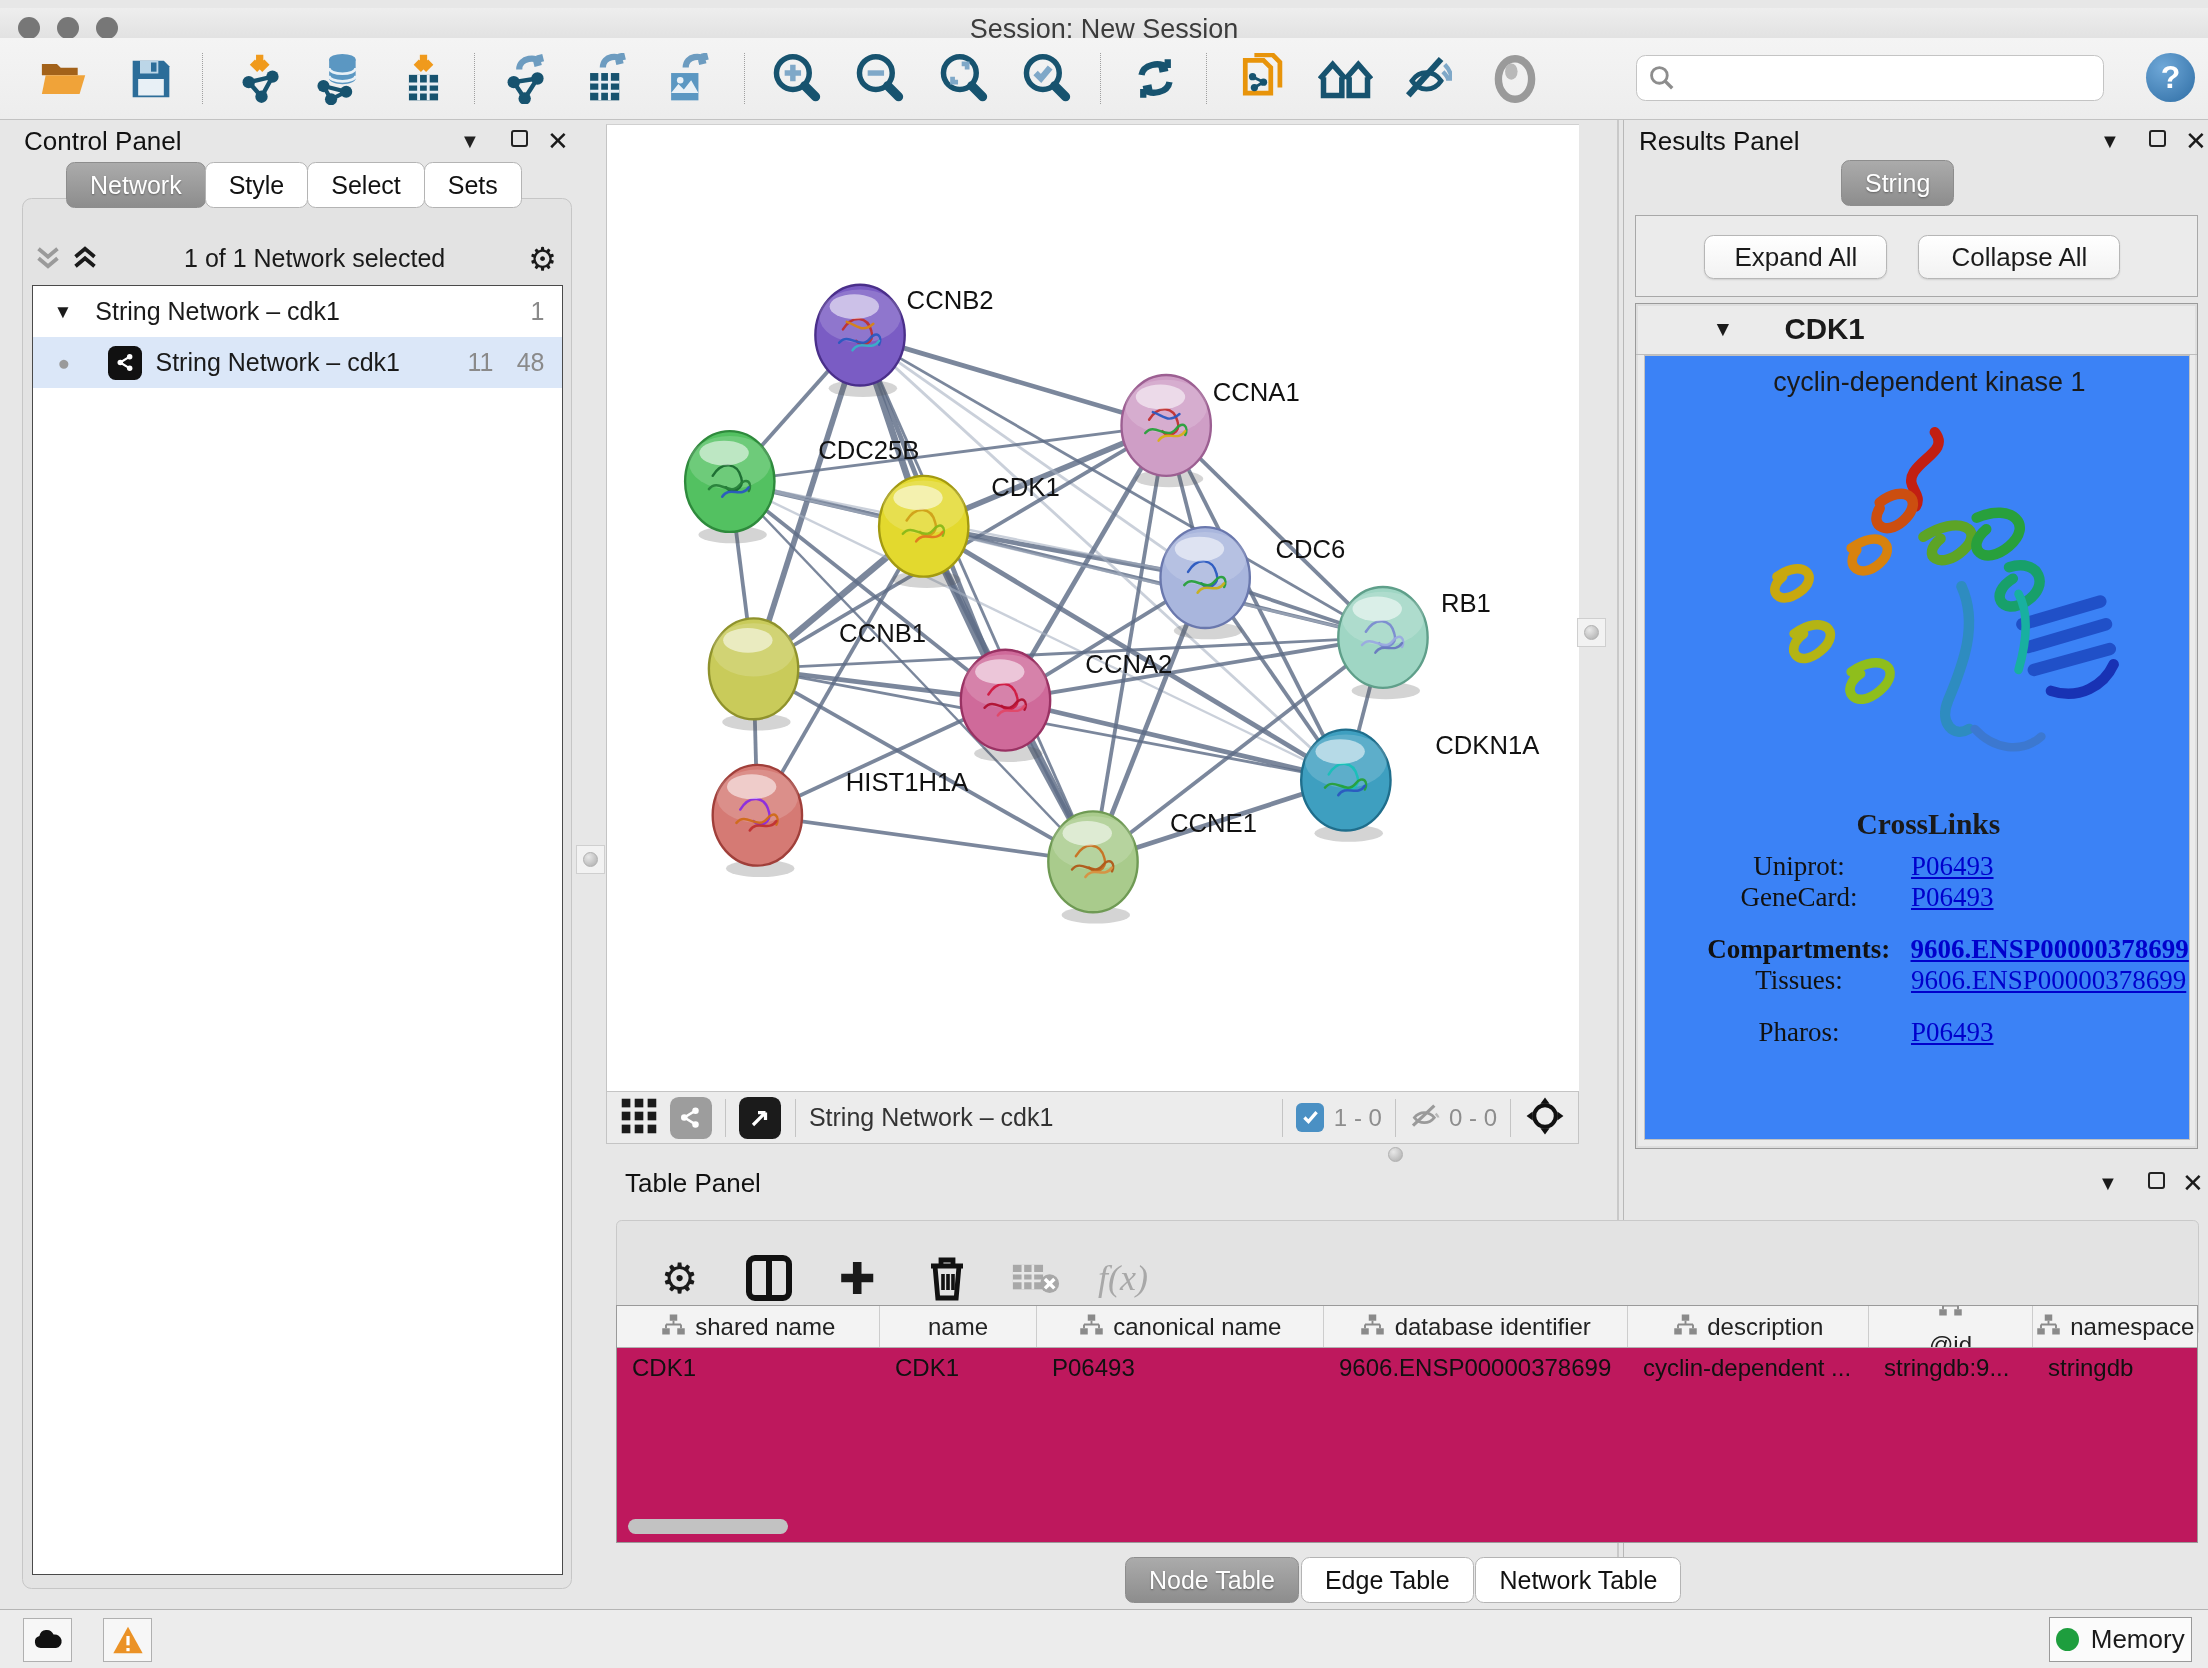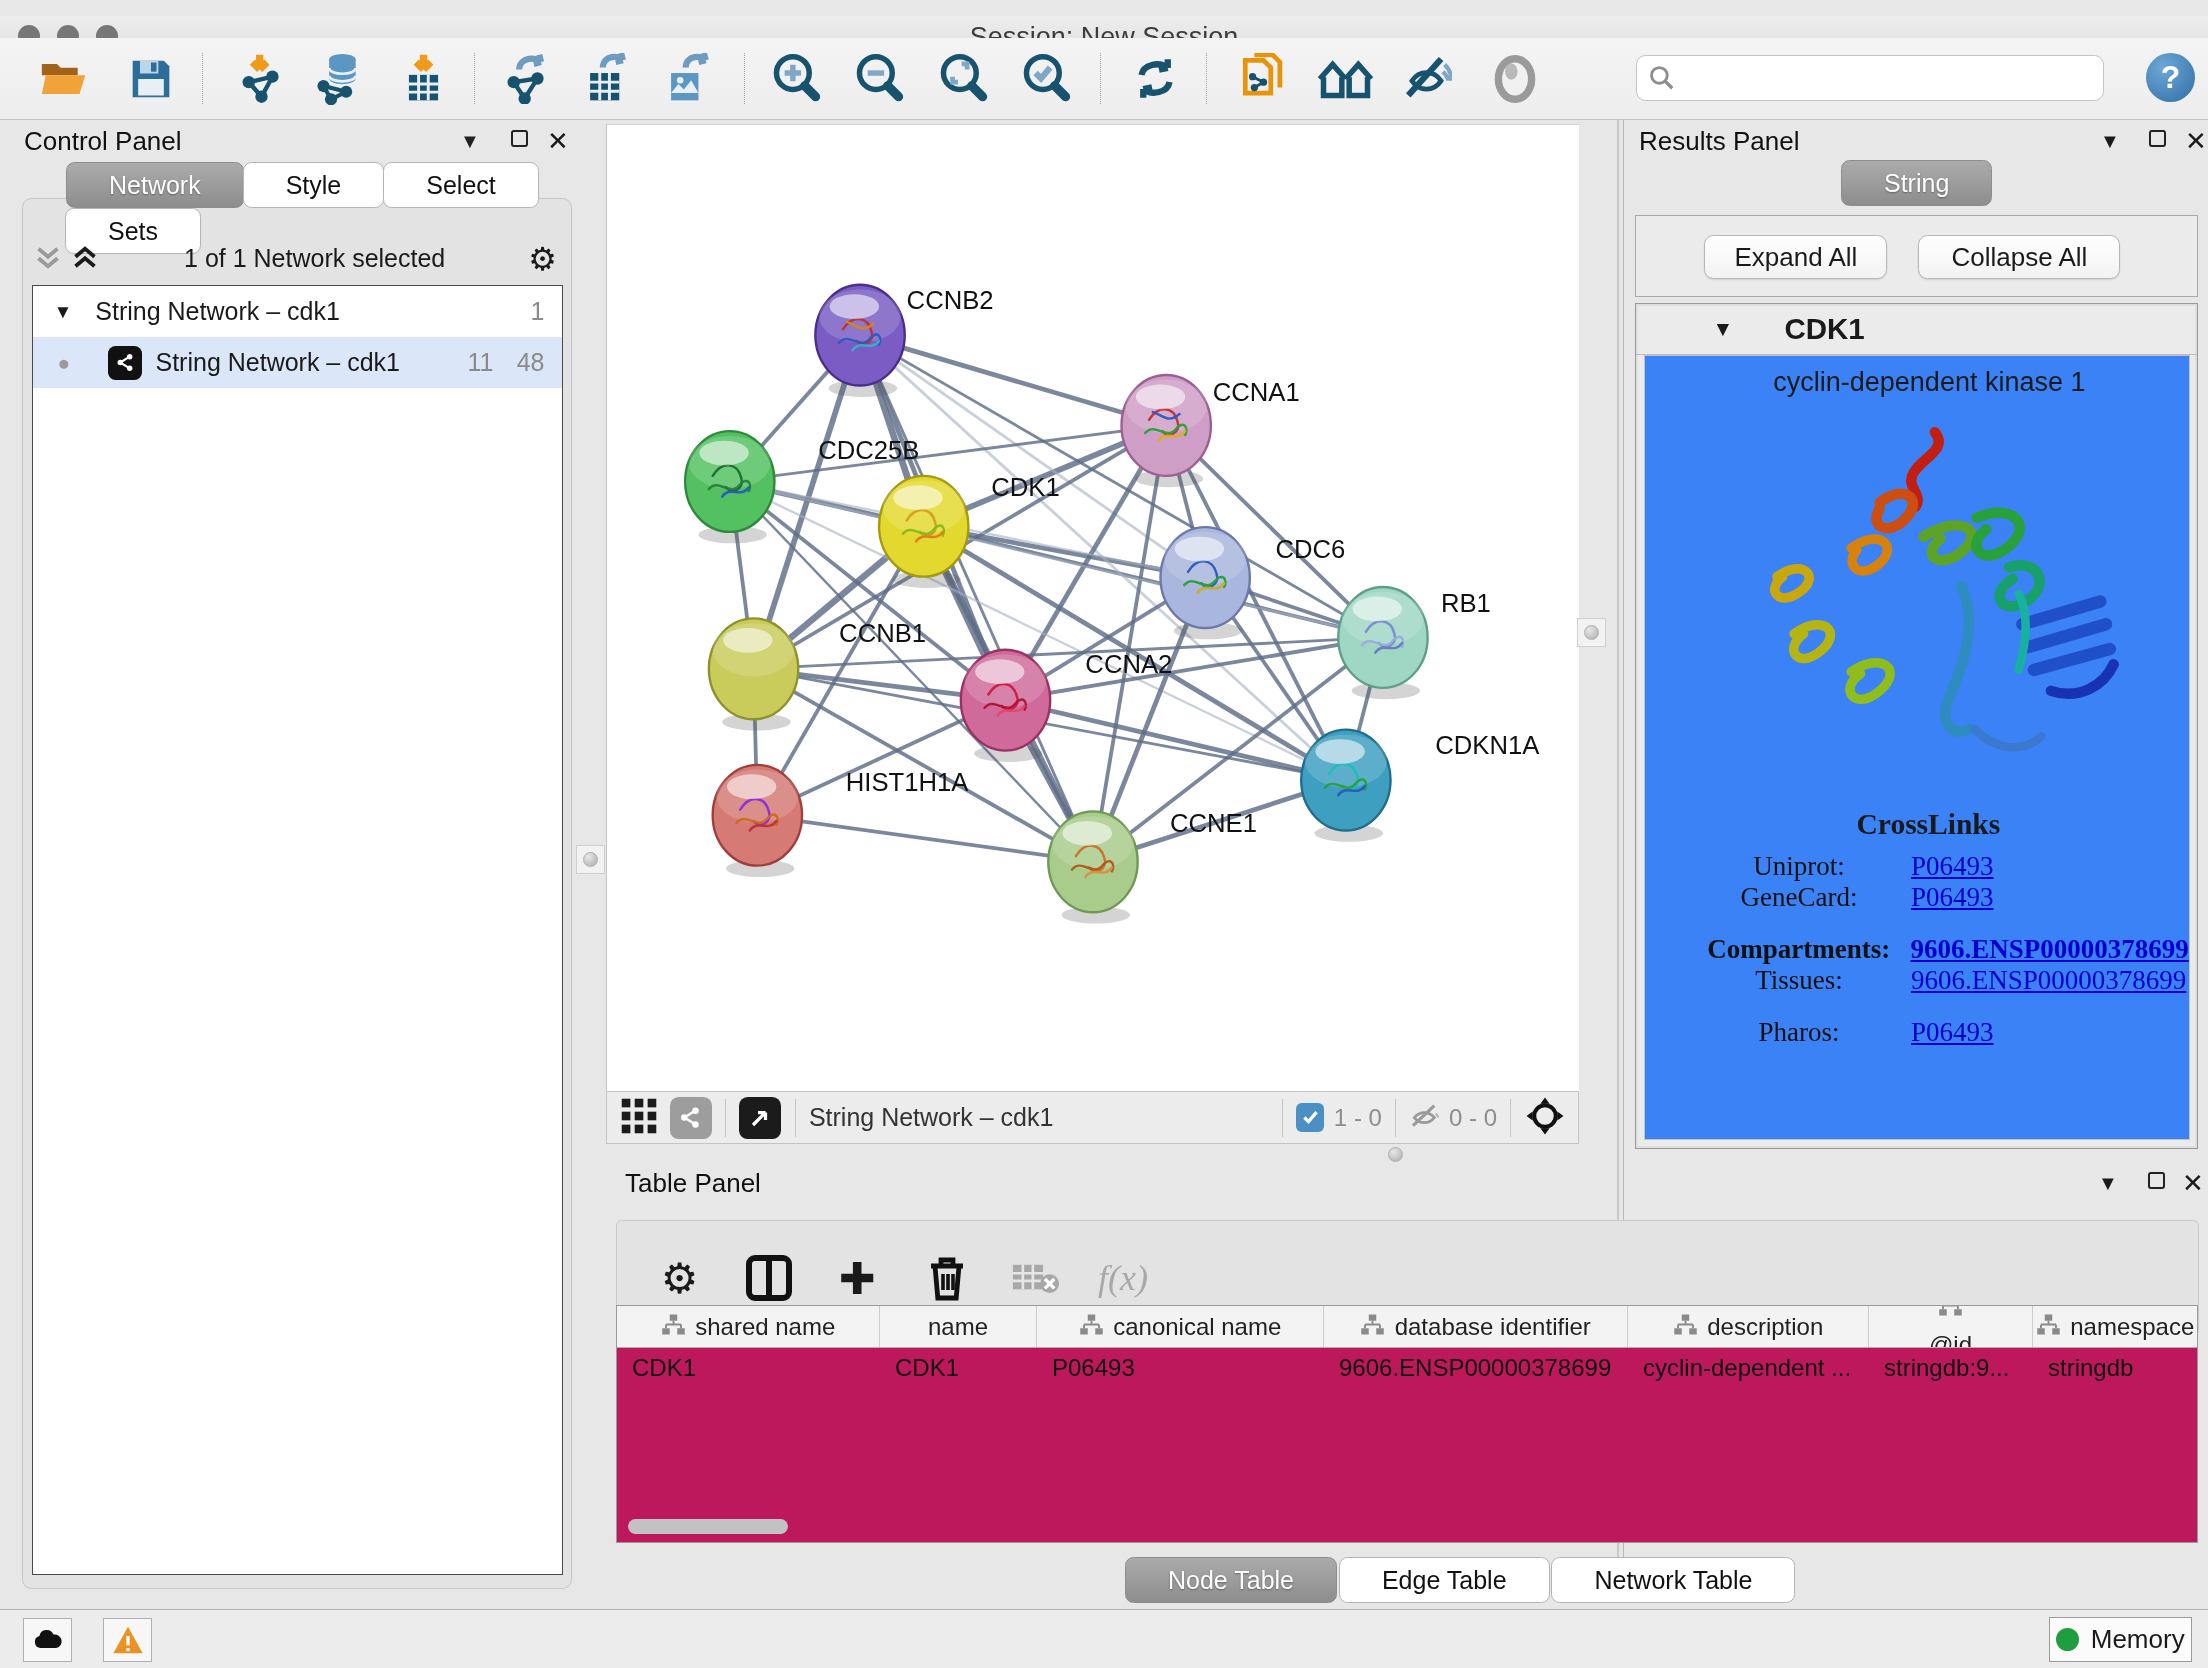--- a/index.html
+++ b/index.html
@@ -1,36 +1,36 @@
 <!DOCTYPE html>
 <html style="font-size:15px"><head>
 <meta charset="utf-8">
 <style>
   * { margin:0; padding:0; box-sizing:border-box; }
   html,body { width:2208px; height:1668px; }
   body { font-family:"Liberation Sans","DejaVu Sans",sans-serif; background:#e7e7e7; position:relative; overflow:hidden; color:#1a1a1a; }
   .abs { position:absolute; }
 
   
-  #titlebar { left:0; top:16px; width:2208px; height:38px; background:linear-gradient(#eeeeee,#dfdfdf); border-bottom:1px solid #b6b6b6; }
+  #titlebar { left:0; top:8px; width:2208px; height:38px; background:linear-gradient(#eeeeee,#dfdfdf); border-bottom:1px solid #b6b6b6; }
   .traffic { width:22px; height:22px; border-radius:50%; background:#777; top:8.6px; }
   #window-title { width:100%; text-align:center; top:5.7px; font-size:27px; color:#3c3c3c; }
 
   
   #toolbar { left:0; top:38px; width:2208px; height:82px; background:linear-gradient(#f4f4f4,#ededed); border-bottom:1px solid #c2c2c2; }
   .tbicon { position:absolute; top:14.3px; width:57px; height:53px; display:flex; align-items:center; justify-content:center; cursor:pointer; }
   .tbsep { position:absolute; top:15px; width:0; height:51px; border-left:1.9px dotted #9f9f9f; }
   #search-field { left:1636px; top:17px; width:468px; height:46px; background:#fff; border:1.9px solid #c4c4c4; border-radius:9.5px; display:flex; align-items:center; padding-left:11.4px; }
   #search-input { border:none; outline:none; font-size:23px; width:409px; background:transparent; }
   #help-button { left:2146px; top:15px; width:49px; height:49px; border-radius:50%; background:radial-gradient(circle at 35% 30%, #6fa8d8, #2e6da4); color:#fff; font-size:32px; font-weight:bold; display:flex; align-items:center; justify-content:center; }
 
   
   .panel-title { font-size:26px; color:#111; }
   .float-box { display:inline-block; width:17px; height:17px; border:2.9px solid #222; border-radius:2.9px; }
-  .tab { display:inline-flex; align-items:center; justify-content:center; height:46px; padding:0 42px; background:#fff; border:1px solid #b4b4b4; border-radius:8.6px; font-size:25px; color:#111; cursor:pointer; }
+  .tab { display:inline-flex; align-items:center; justify-content:center; height:46px; padding:0 23px; background:#fff; border:1px solid #b4b4b4; border-radius:8.6px; font-size:25px; color:#111; cursor:pointer; }
   .tab.sel { background:linear-gradient(#ababab,#8d8d8d); color:#fff; text-shadow:0 1px 1.9px rgba(0,0,0,.35); border-color:#8d8d8d; }
 
   
   #control-panel { left:3px; top:120px; width:567px; height:1472px; }
   #cp-inner { left:19px; top:78px; width:550px; height:1391px; background:#e3e3e3; border:1px solid #c6c6c6; border-radius:9.5px; }
   #cp-tabs { left:63px; top:42px; }
   #cp-selrow { left:28.5px; top:112px; width:531px; height:53px; display:flex; align-items:center; }
   #cp-tree { left:28.5px; top:165px; width:531px; height:1290px; background:#fff; border:1.9px solid #4a4a4a; }
   .tree-row { height:51px; display:flex; align-items:center; font-size:25px; position:relative; }
   .tree-row.sel { background:#dbe7f8; }

